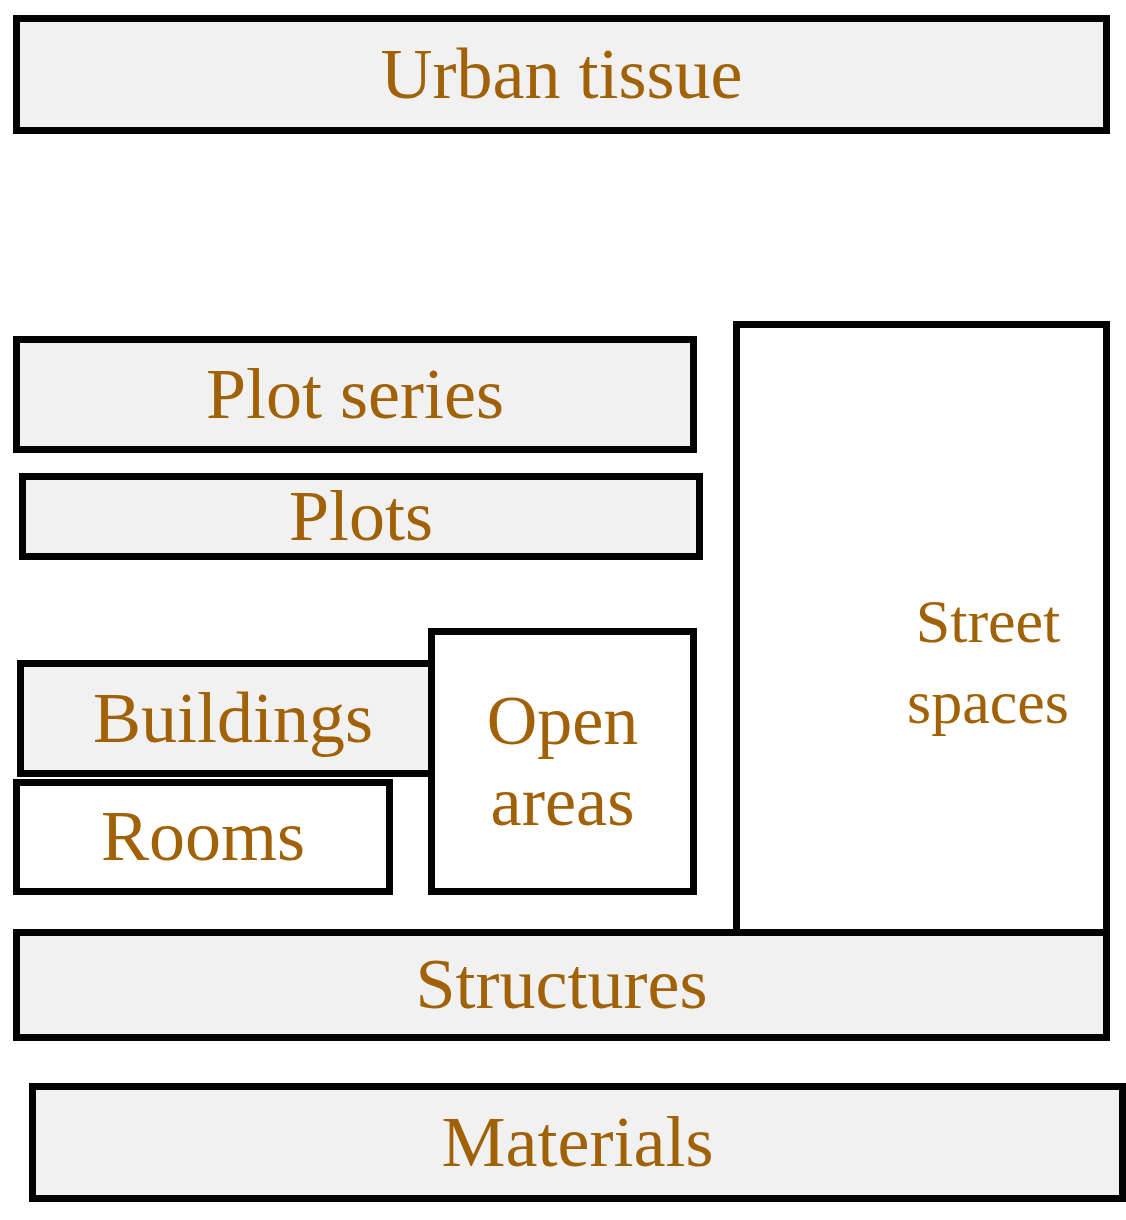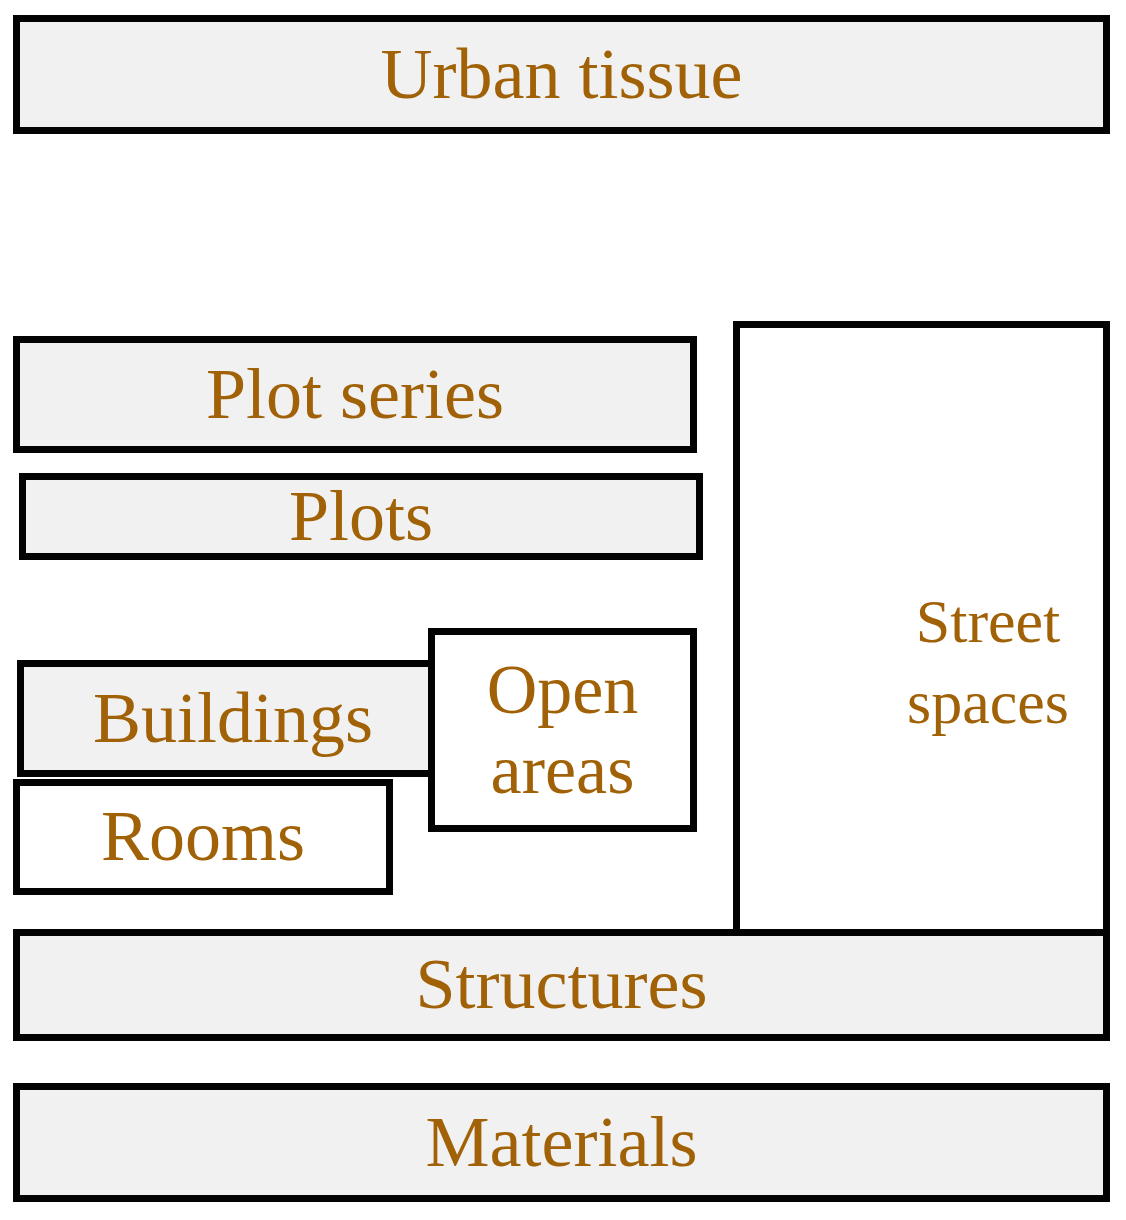--- a/index.html
+++ b/index.html
@@ -33,24 +33,24 @@
     letter-spacing: 0px;
     white-space: nowrap;
   }
   
   #box-urban-tissue  { left: 13px;  top: 15px;   width: 1097px; height: 119px; }
   #box-street        { left: 13px;  top: 165px;  width: 1097px; height: 120px; }
   #box-plot-series   { left: 13px;  top: 321px;  width: 684px;  height: 117px; margin-top: 15px; }
   #box-plots         { left: 19px;  top: 473px;  width: 684px;  height: 87px; }
   #box-buildings     { left: 17px;  top: 628px;  width: 432px;  height: 117px; margin-top: 32px; }
   #box-rooms         { left: 13px;  top: 779px;  width: 380px;  height: 116px; }
-  #box-open-areas    { left: 428px; top: 628px;  width: 269px;  height: 204px; }
+  #box-open-areas    { left: 428px; top: 628px;  width: 269px;  height: 267px; }
   #box-street-spaces { left: 733px; top: 321px;  width: 377px;  height: 682px; justify-content: flex-end; }
   #box-structures    { left: 13px;  top: 929px;  width: 1097px; height: 112px; }
-  #box-materials     { left: 13px;  top: 1083px; width: 1097px; height: 119px; }
+  #box-materials     { left: 29px;  top: 1083px; width: 1097px; height: 119px; }
   
   #box-open-areas .label {
     font-size: 70px;
     line-height: 1.15;
     white-space: normal;
     max-width: 230px;
   }
   #box-street-spaces .label {
     font-size: 62px;
     line-height: 1.30;

